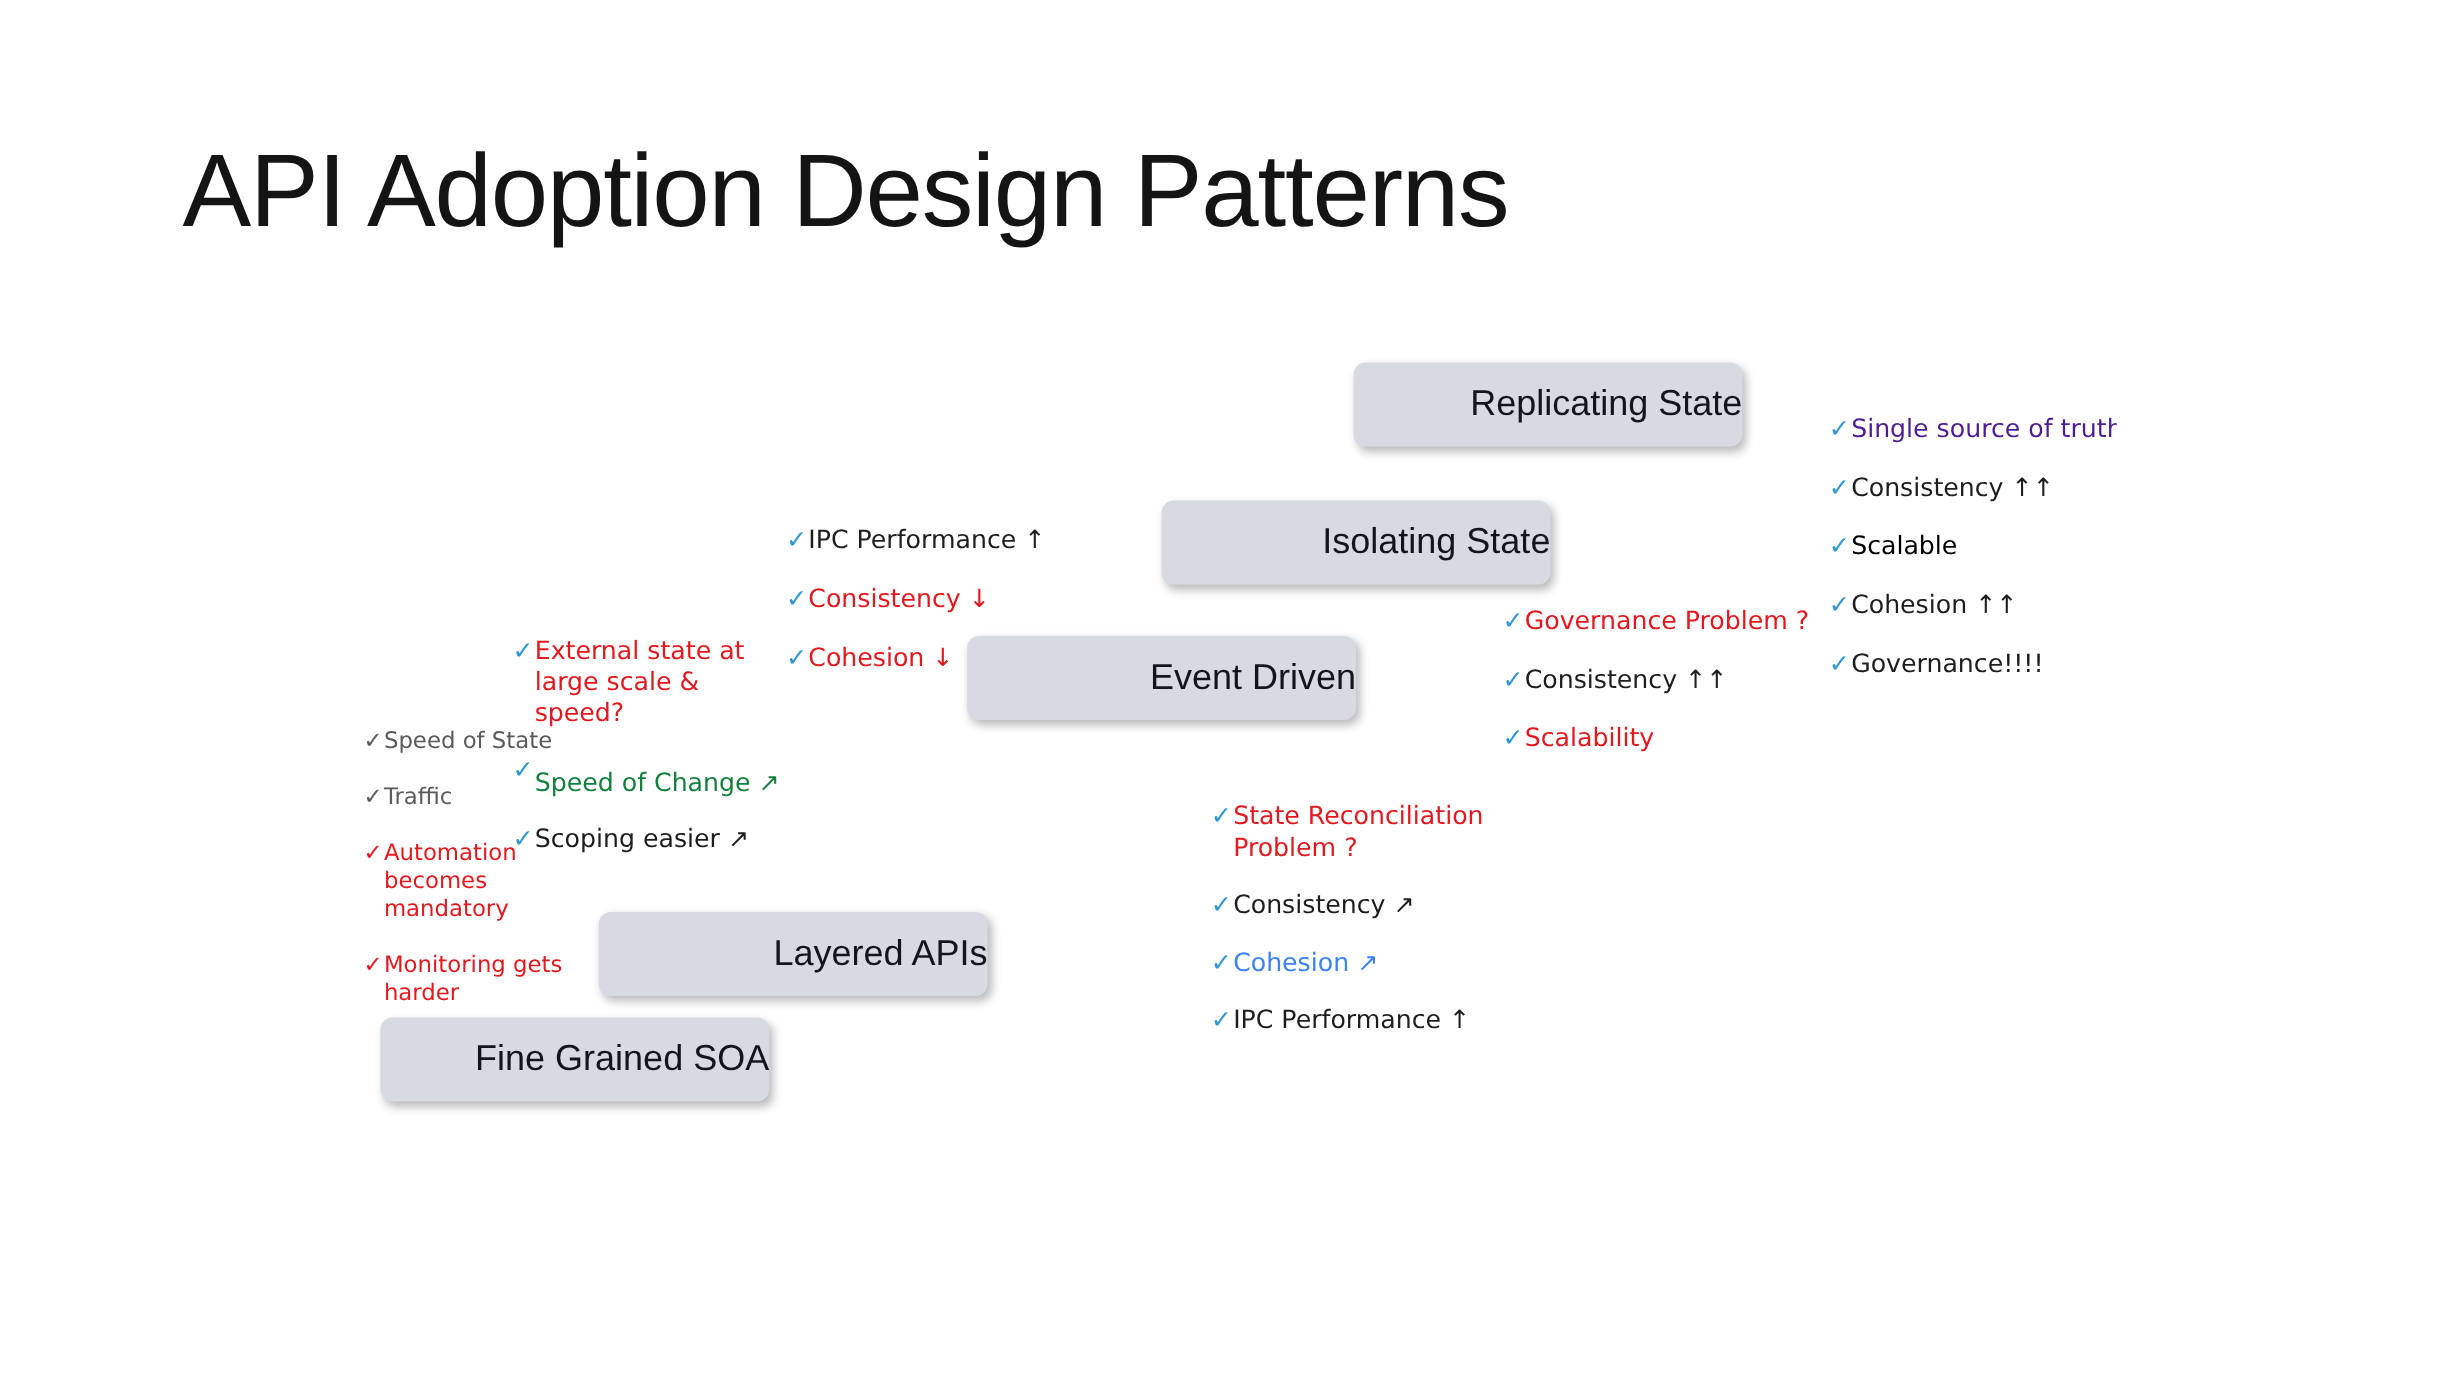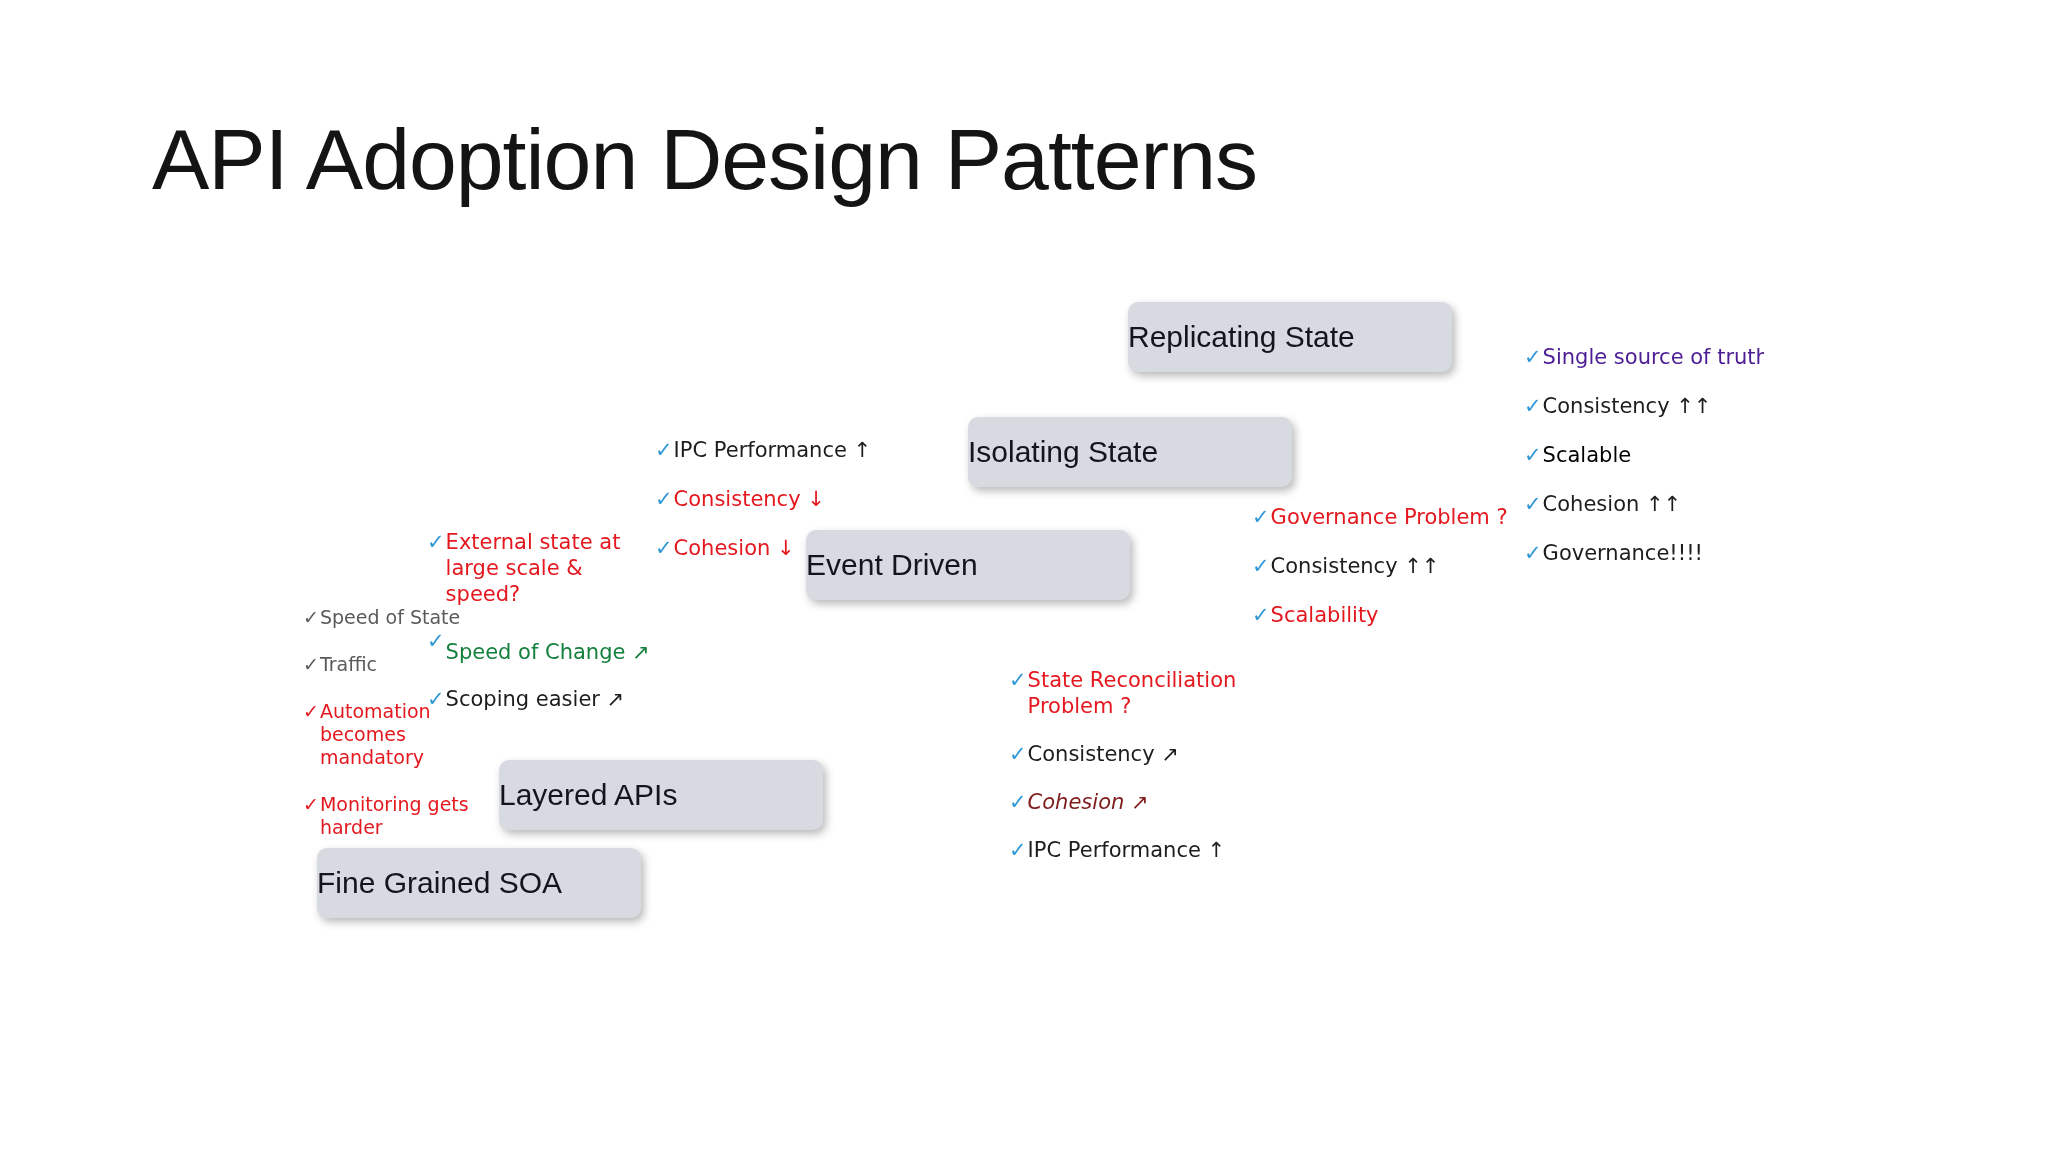--- a/index.html
+++ b/index.html
@@ -19,21 +19,21 @@
     letter-spacing:-1px;
     color:var(--title,#141414);
     white-space:nowrap;
   }
   .box{
     position:absolute;
     width:324px;height:70px;
     background:var(--box-fill,#d7dae1);
     border-radius:10px;
     box-shadow:3px 4px 8px rgba(0,0,0,0.28);
-    display:flex;align-items:center;justify-content:flex-start;
+    display:flex;align-items:center;justify-content:flex-end;
   }
   .box .lbl{
     font-family:"Liberation Sans",sans-serif;
     font-size:30px;
     color:var(--box-text,#14141c);
     white-space:nowrap;
   }
   #box-fine        {left:317px;  top:848px;}
   #box-layered     {left:499px;  top:760px;}
   #box-message     {left:643px;  top:642px;}
@@ -172,21 +172,21 @@
     <div class="li">
       <span class="check" style="color: rgb(46, 151, 212);">✓</span>
       <span class="t" style="color: rgb(228, 24, 30);">State Reconciliation Problem ?</span>
     </div>
     <div class="li">
       <span class="check" style="color: rgb(46, 151, 212);">✓</span>
       <span class="t" style="color: rgb(29, 29, 29);">Consistency ↗</span>
     </div>
     <div class="li">
       <span class="check" style="color: rgb(46, 151, 212);">✓</span>
-      <span class="t" style="color: #7f1d1d; font-style: italic;">Cohesion ↗</span>
+      <span class="t" style="color: #3b82f6;">Cohesion ↗</span>
     </div>
     <div class="li">
       <span class="check" style="color: rgb(46, 151, 212);">✓</span>
       <span class="t" style="color: rgb(29, 29, 29);">IPC Performance ↑</span>
     </div>
   </div>
 
 </div>
 
 </body></html>

